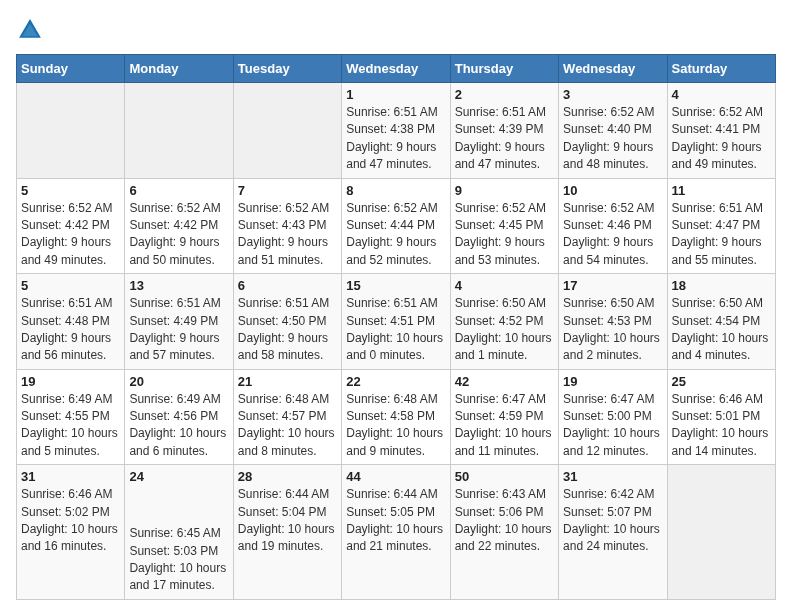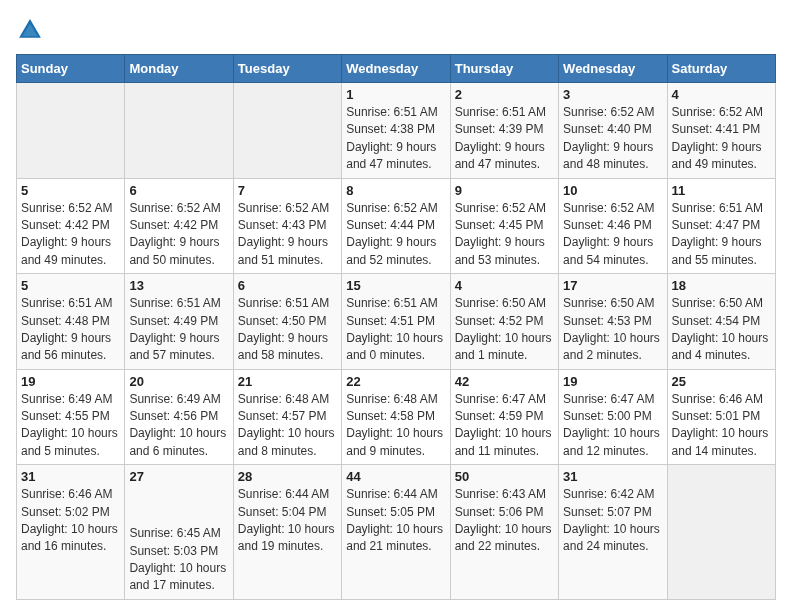--- a/index.html
+++ b/index.html
@@ -285,21 +285,21 @@
         </td>
       </tr>
       <tr>
         <td>
           <span class="day-num">31</span>
           <div class="day-info" style="white-space: pre-line;">Sunrise: 6:46 AM
 Sunset: 5:02 PM
 Daylight: 10 hours and 16 minutes.</div>
         </td>
         <td>
-          <span class="day-num">27</span>
+          <span class="day-num">24</span>
           <div class="day-info" style="white-space: pre-line; margin-top: 41px;">Sunrise: 6:45 AM
 Sunset: 5:03 PM
 Daylight: 10 hours and 17 minutes.</div>
         </td>
         <td>
           <span class="day-num">28</span>
           <div class="day-info" style="white-space: pre-line;">Sunrise: 6:44 AM
 Sunset: 5:04 PM
 Daylight: 10 hours and 19 minutes.</div>
         </td>

